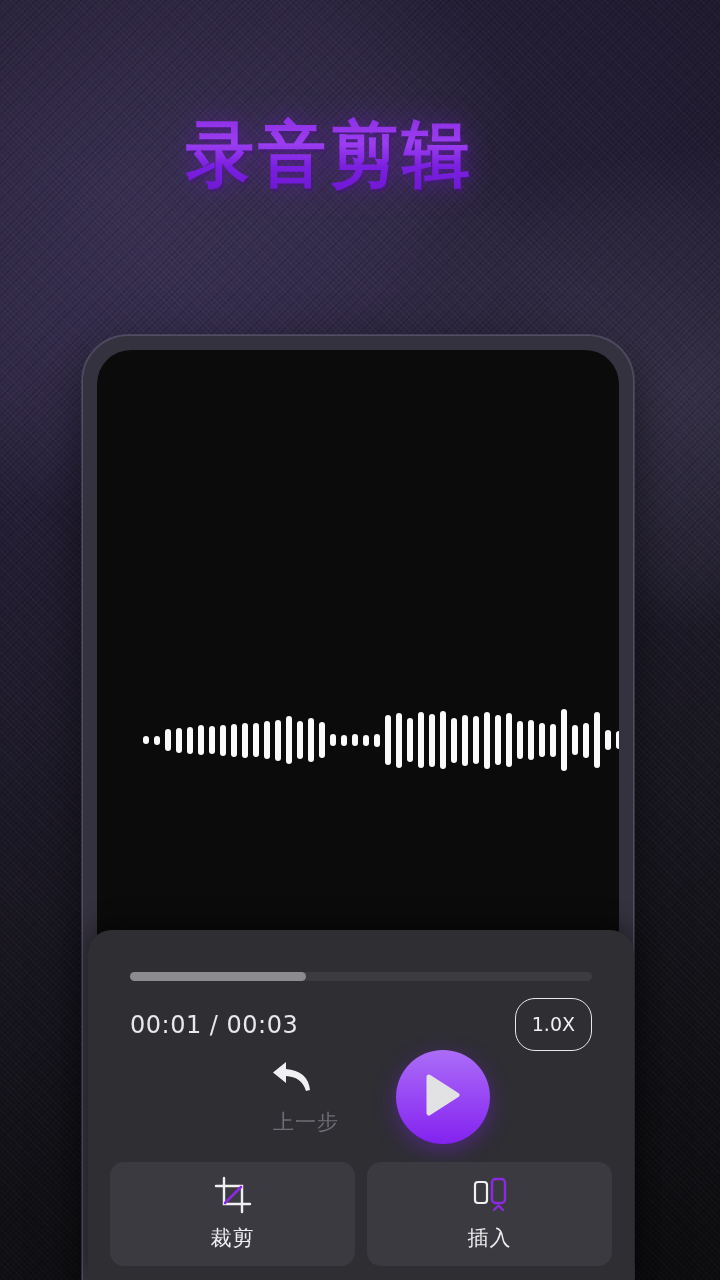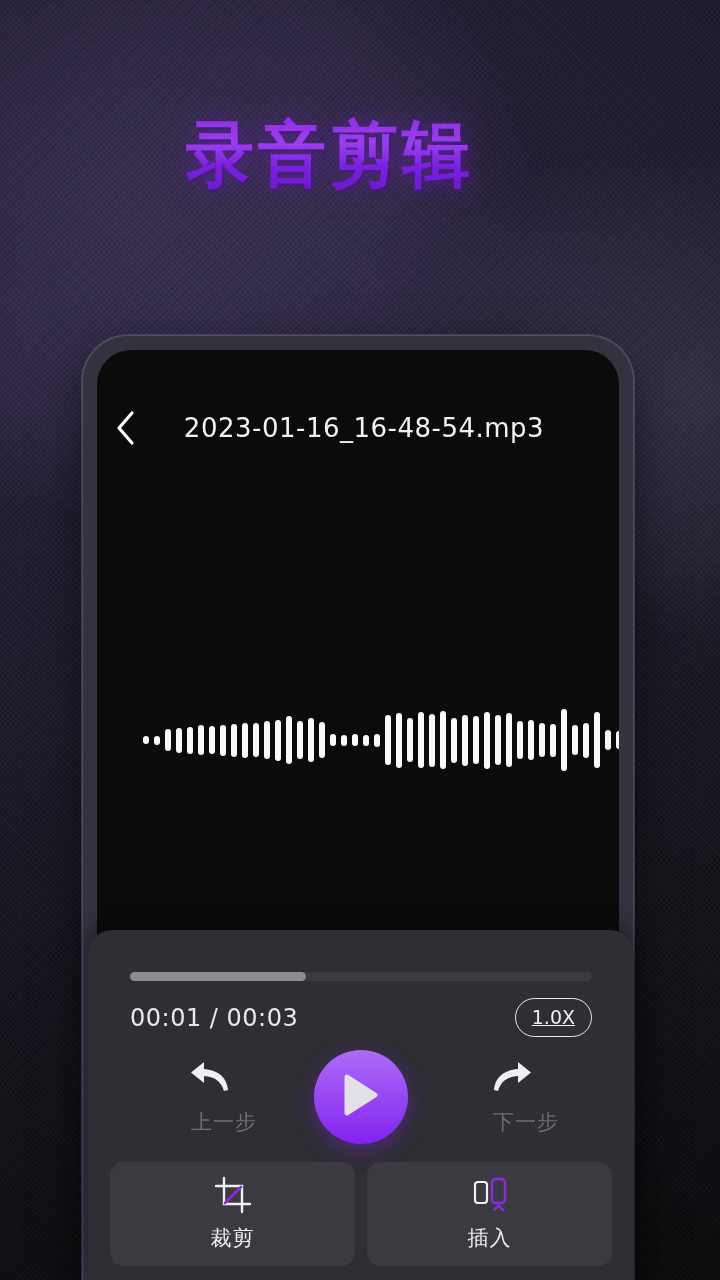--- a/index.html
+++ b/index.html
@@ -151,26 +151,25 @@
   #time-label{
     color:#e8e8ea;
     font-size:24px;
     letter-spacing:0.5px;
     font-family:"DejaVu Sans", sans-serif;
   }
   #speed-pill{
     border:1.5px solid #e8e8ea;
     color:#f0f0f2;
     font-size:19px;
-    padding:9px 16px;
+    padding:16px 16px;
     border-radius:20px;
     cursor:pointer;
     font-family:"DejaVu Sans", sans-serif;
     line-height:1;
-    text-decoration:underline;
   }
 
   
   #transport{
     position:absolute; left:0; top:112px; width:100%;
     height:110px;
     display:flex; align-items:center; justify-content:center;
     gap:44px;
   }
   .step-btn{
@@ -225,30 +224,20 @@
   <div id="texture"></div>
   <div id="vignette"></div>
 
   <div id="hero">
     <div class="title">录音剪辑</div>
   </div>
 
   <div id="phone">
     <div id="screen">
 
-      <div id="appbar">
-        <div id="back-btn">
-          <span>
-            <svg width="22" height="36" viewBox="0 0 22 36">
-              <path d="M18 3 L5 18 L18 33" fill="none" stroke="#ffffff" stroke-width="3.2" stroke-linecap="round" stroke-linejoin="round"></path>
-            </svg>
-          </span>
-        </div>
-        <div id="file-title">2023-01-16_16-48-54.mp3</div>
-      </div>
 
       <div id="wave-area">
         <div id="wave">
             <div class="wbar" style="height: 8px; background: rgb(250, 250, 250);"></div>
             <div class="wbar" style="height: 9px; background: rgb(250, 250, 250);"></div>
             <div class="wbar" style="height: 22px; background: rgb(250, 250, 250);"></div>
             <div class="wbar" style="height: 25px; background: rgb(250, 250, 250);"></div>
             <div class="wbar" style="height: 27px; background: rgb(250, 250, 250);"></div>
             <div class="wbar" style="height: 30px; background: rgb(250, 250, 250);"></div>
             <div class="wbar" style="height: 28px; background: rgb(250, 250, 250);"></div>
@@ -320,28 +309,20 @@
       </div>
 
       <div id="play-btn">
         <span>
           <svg width="40" height="44" viewBox="0 0 40 44">
             <path d="M6 4 L34 22 L6 40 Z" fill="#e2e2e4" stroke="#e2e2e4" stroke-width="5" stroke-linejoin="round"></path>
           </svg>
         </span>
       </div>
 
-      <div class="step-btn">
-        <span>
-          <svg width="46" height="38" viewBox="0 0 46 38">
-            <path d="M5 32 C6 19 15 12 29 11 L29 4 L42 14.5 L29 25 L29 18 C19 18.6 12 23 9 33 Z" fill="#f0f0f2"></path>
-          </svg>
-        </span>
-        <span class="lbl">下一步</span>
-      </div>
 
     </div>
 
     <div id="tools">
 
       <div class="tool">
         <span class="ticon">
           <svg width="38" height="38" viewBox="0 0 38 38">
             <path d="M10 2 L10 28 L36 28" fill="none" stroke="#f0f0f2" stroke-width="2.4" stroke-linecap="round"></path>
             <path d="M2 10 L28 10 L28 36" fill="none" stroke="#f0f0f2" stroke-width="2.4" stroke-linecap="round"></path>

